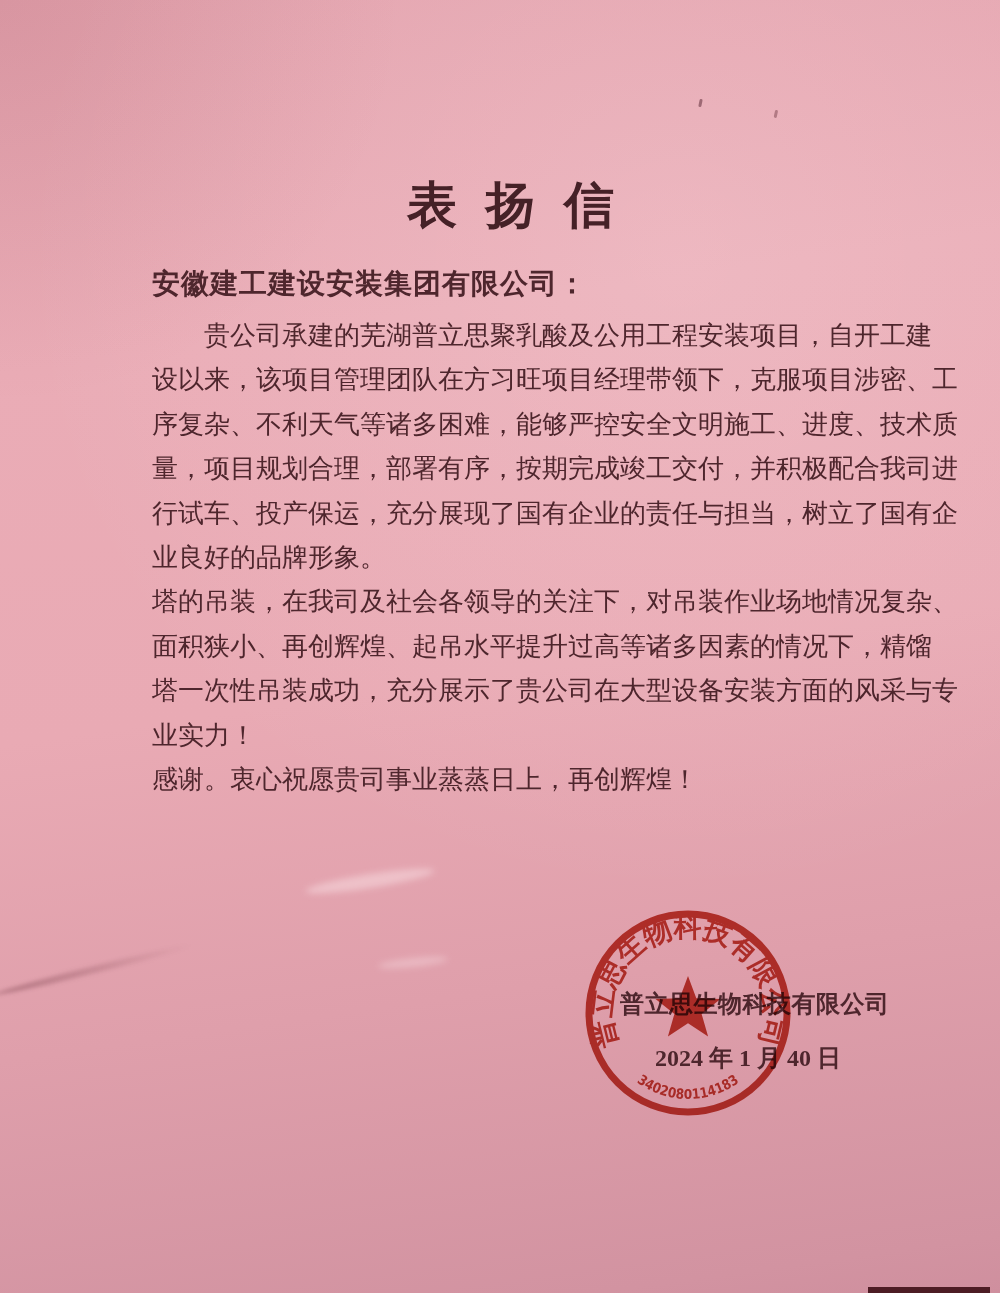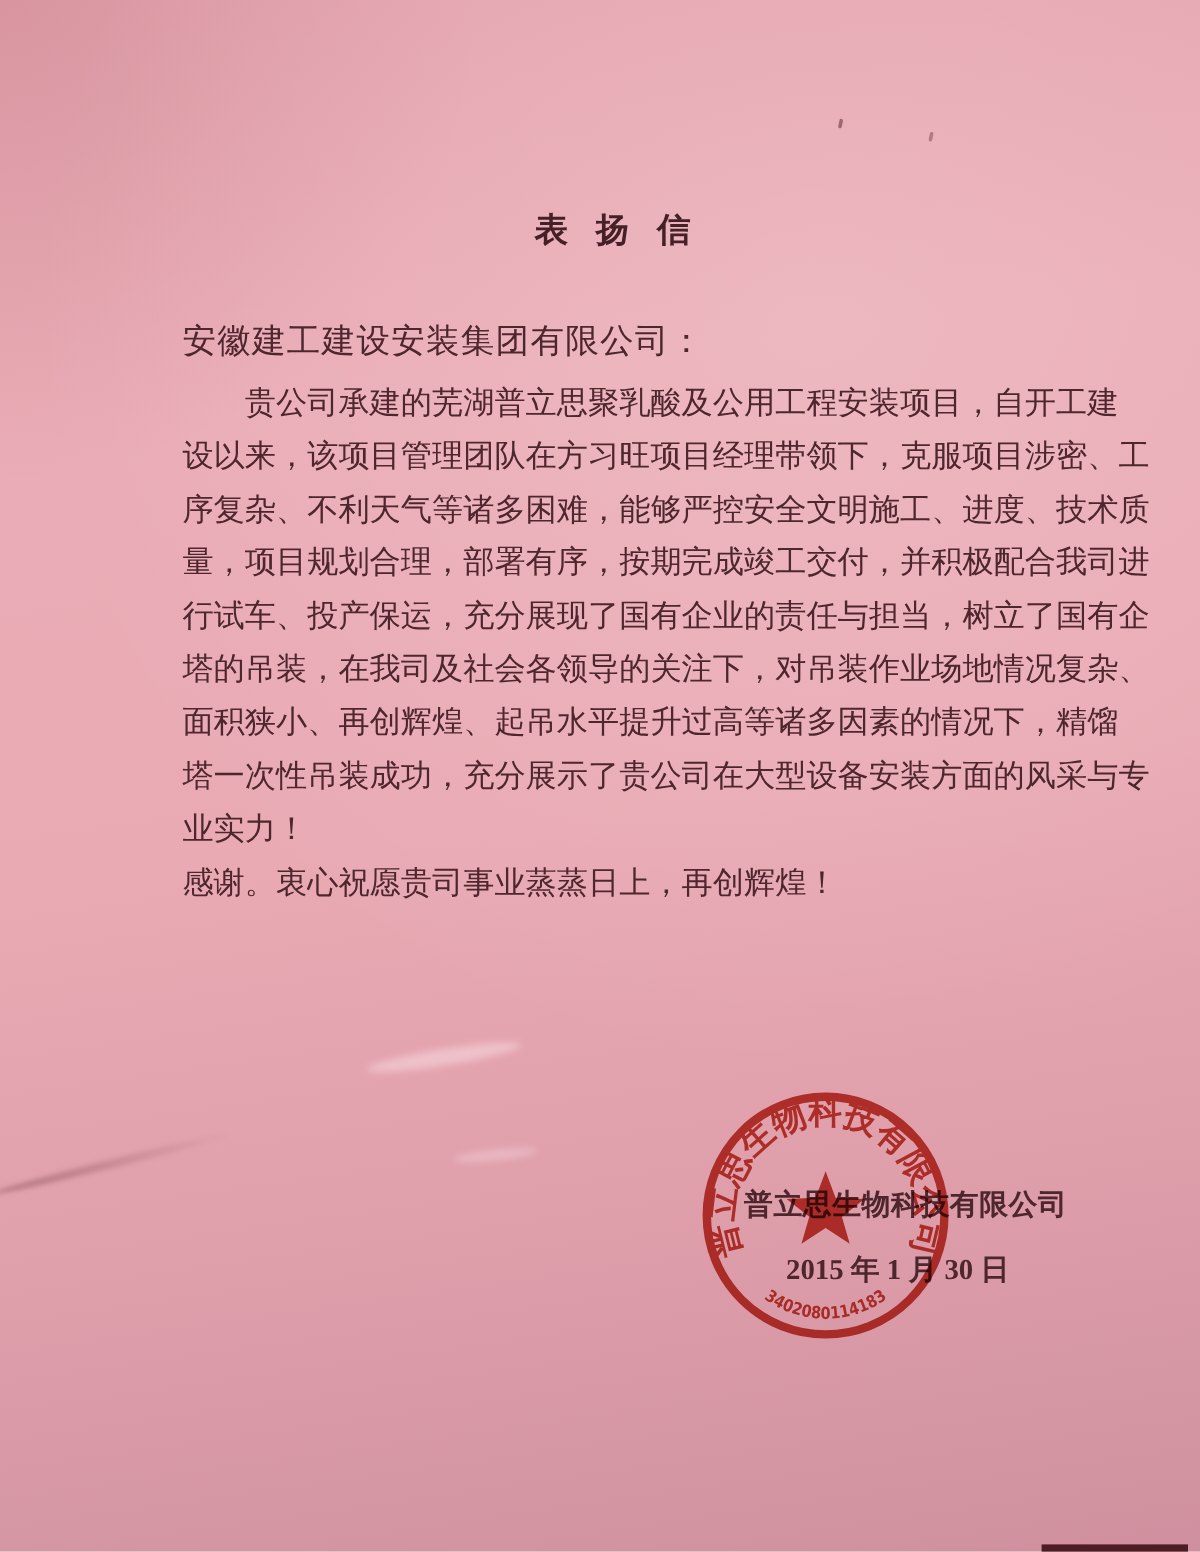--- a/index.html
+++ b/index.html
@@ -52,32 +52,32 @@
     background: #4d1c24;
   }
 
   .title {
     position: absolute;
     left: 152px;
     top: 178px;
     width: 725px;
     margin: 0;
     text-align: center;
-    font-size: 28px;
+    font-size: 50px;
     line-height: 1.1;
     font-weight: bold;
     letter-spacing: 8px;
     color: #452127;
   }
   .salutation {
     position: absolute;
     left: 152px;
     top: 265px;
     font-size: 28px;
-    font-weight: normal;
+    font-weight: bold;
     letter-spacing: 1px;
     color: #4e262d;
   }
   .letter-body {
     position: absolute;
     left: 152px;
     top: 314px;
     width: 725px;
     font-size: 26px;
     line-height: 44.4px;
@@ -147,29 +147,30 @@
   <h1 class="title">表 扬 信</h1>
 
   <div class="salutation">安徽建工建设安装集团有限公司：</div>
 
   <div class="letter-body">
       <div class="line first">贵公司承建的芜湖普立思聚乳酸及公用工程安装项目，自开工建</div>
       <div class="line">设以来，该项目管理团队在方习旺项目经理带领下，克服项目涉密、工</div>
       <div class="line">序复杂、不利天气等诸多困难，能够严控安全文明施工、进度、技术质</div>
       <div class="line">量，项目规划合理，部署有序，按期完成竣工交付，并积极配合我司进</div>
       <div class="line">行试车、投产保运，充分展现了国有企业的责任与担当，树立了国有企</div>
+      <div class="line last">业良好的品牌形象。</div>
       <div class="line">塔的吊装，在我司及社会各领导的关注下，对吊装作业场地情况复杂、</div>
       <div class="line">面积狭小、再创辉煌、起吊水平提升过高等诸多因素的情况下，精馏</div>
       <div class="line">塔一次性吊装成功，充分展示了贵公司在大型设备安装方面的风采与专</div>
       <div class="line last">业实力！</div>
       <div class="line last">感谢。衷心祝愿贵司事业蒸蒸日上，再创辉煌！</div>
     </div>
 
   <div class="sig-company">普立思生物科技有限公司</div>
-  <div class="sig-date">2015 年 1 月 30 日</div>
+  <div class="sig-date">2024 年 1 月 40 日</div>
 
   <svg class="seal" viewBox="0 0 230 230" aria-hidden="true">
     <defs>
       <path id="arcTop" d="M 45.2 147.6 A 77 77 0 1 1 184.8 147.6" fill="none"></path>
       <path id="arcBottom" d="M 59.7 180.9 A 86 86 0 0 0 170.3 180.9" fill="none"></path>
     </defs>
     <circle cx="115" cy="115" r="99" fill="none" stroke="#c0372a" stroke-width="7"></circle>
     <polygon fill="#c0372a" points="115,78 123.3,100.2 147.5,101.1 128.6,115.9 135.1,138.5 115,125.3 94.9,138.5 101.4,115.9 82.5,101.1 106.7,100.2"></polygon>
     <text class="seal-ring-text">
       <textPath href="#arcTop" startOffset="1" textLength="306" lengthAdjust="spacingAndGlyphs">普立思生物科技有限公司</textPath>

